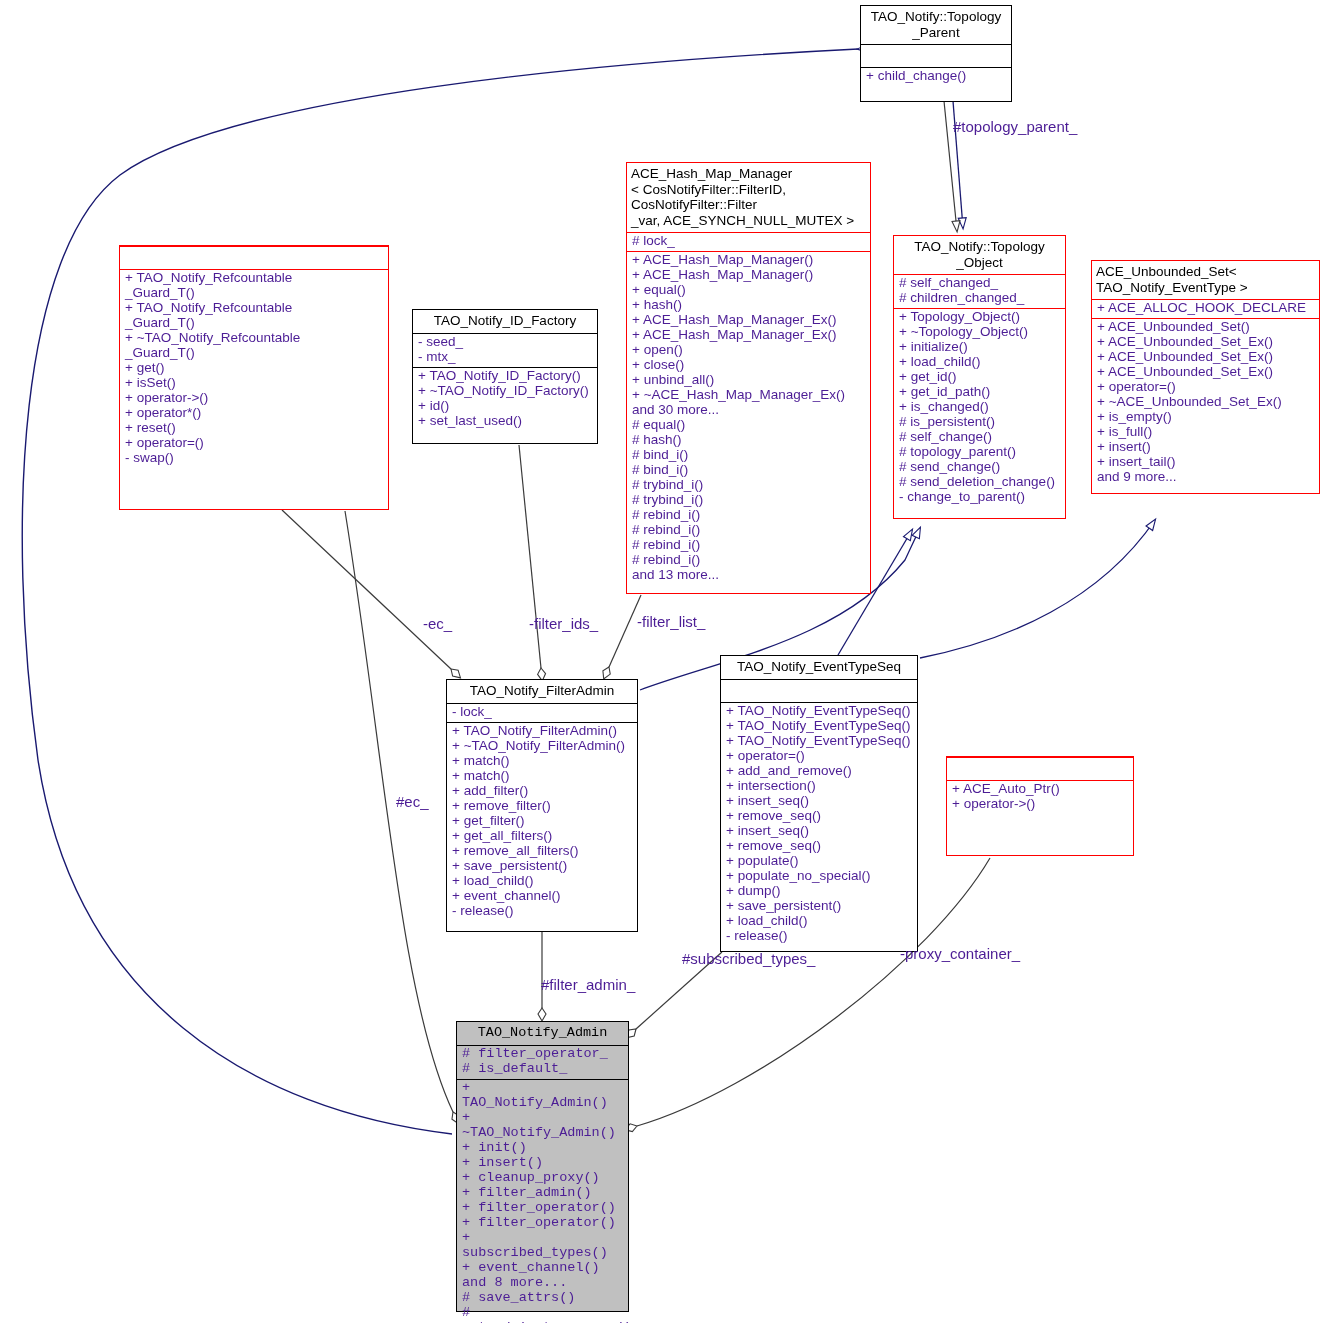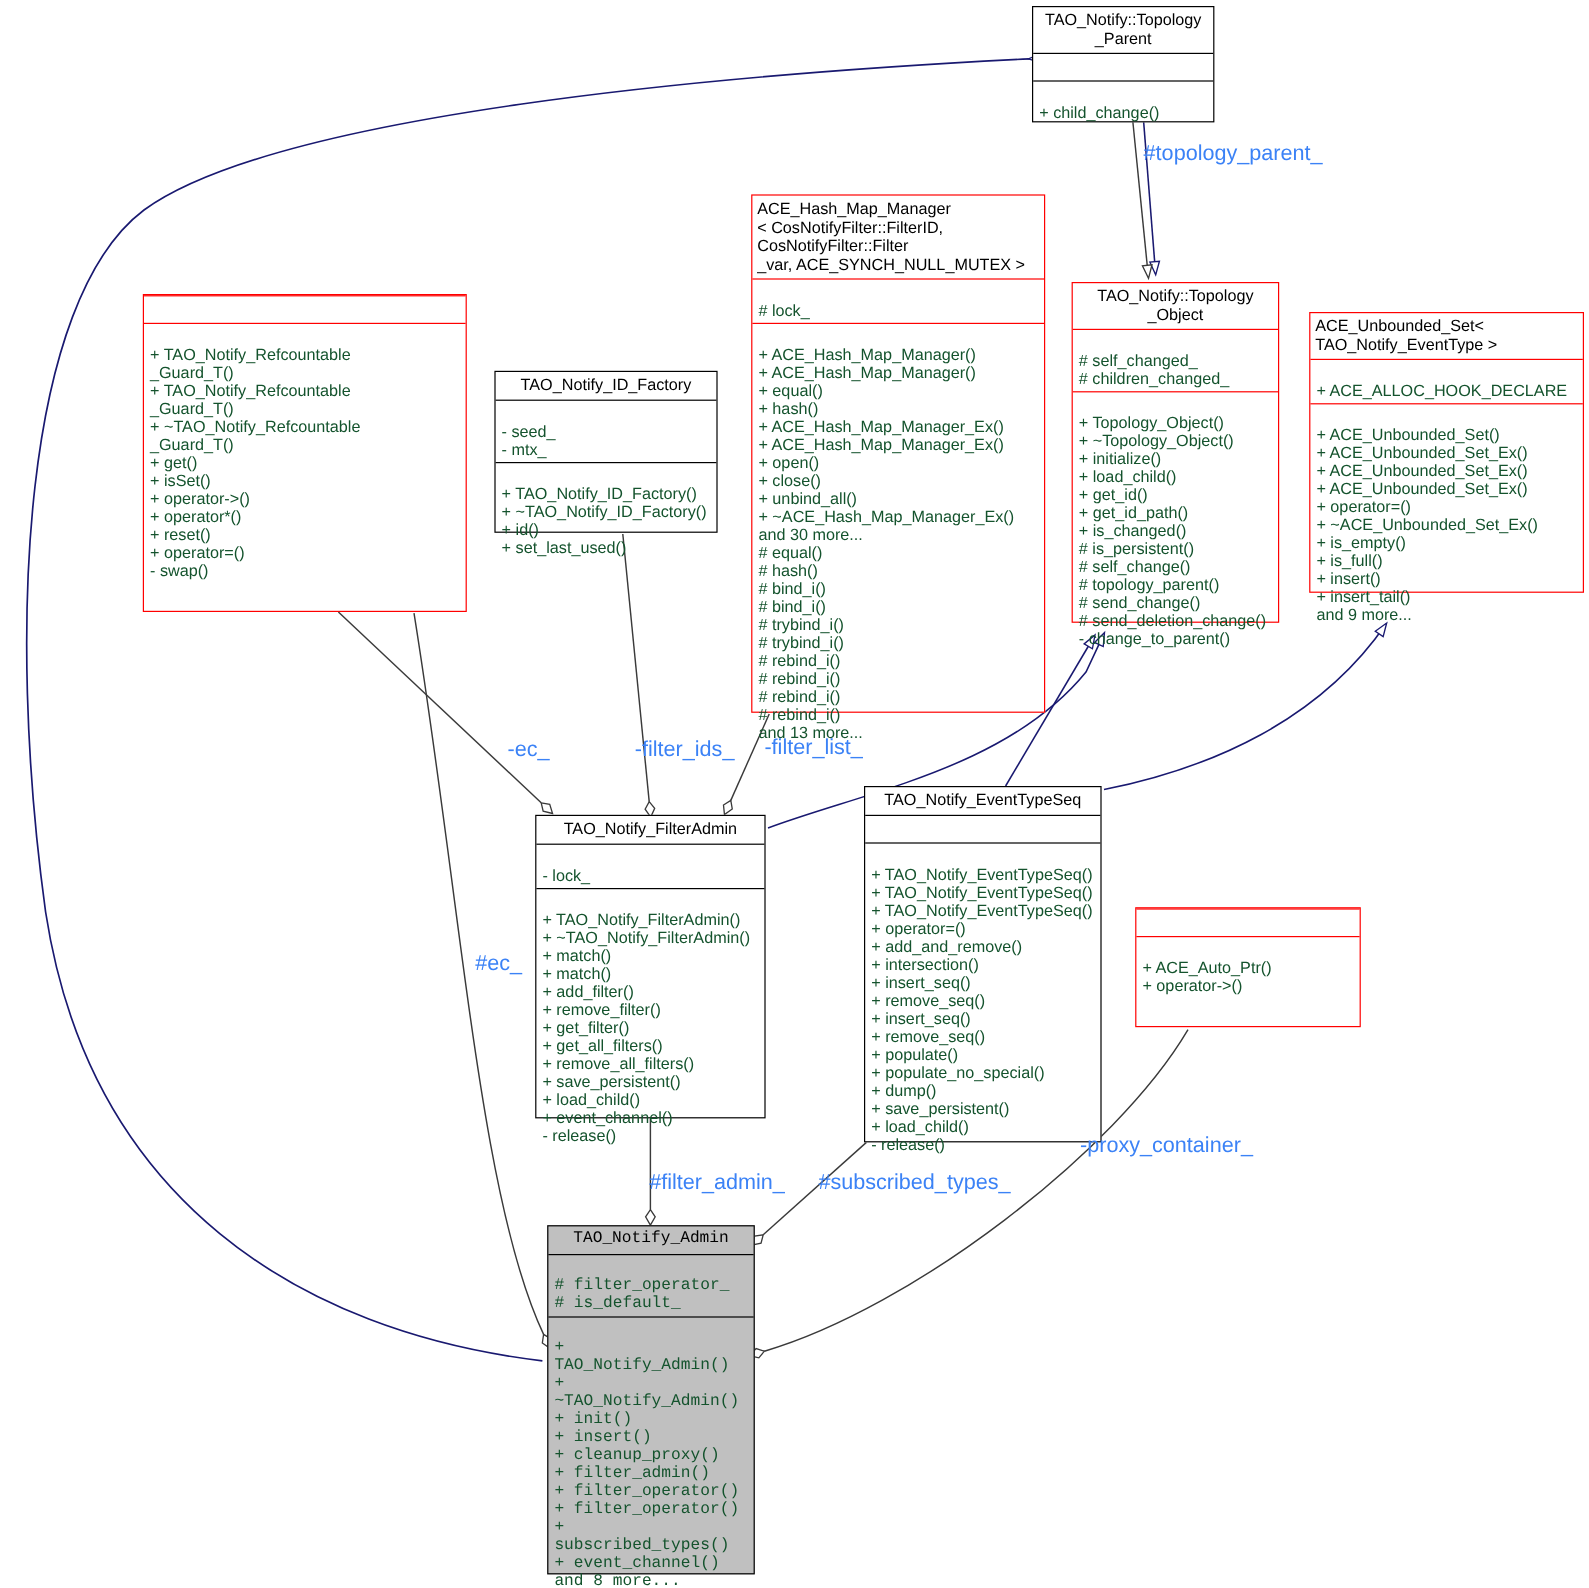--- a/index.html
+++ b/index.html
@@ -5,23 +5,23 @@
   html,body{margin:0;padding:0;background:#ffffff;}
   body{font-family:"Liberation Sans",sans-serif;}
   #canvas{position:relative;width:1324px;height:1323px;background:#fff;overflow:hidden;}
   svg.edges{position:absolute;left:0;top:0;width:1324px;height:1323px;pointer-events:none;}
   .uml{position:absolute;box-sizing:border-box;background:#fff;border:1px solid #000;}
   .uml.red{border-color:#ff0000;}
   .uml.red .sec{border-top-color:#ff0000;}
   .uml.gray{background:#c0c0c0;font-family:Liberation Mono, monospace;}
   .uml .sec{box-sizing:border-box;}
   .uml .title{text-align:center;font-size:13.5px;line-height:15.5px;padding:3px 4px 4px 4px;color:#000;white-space:pre-line;}
-  .uml .sec{border-top:1px solid #000;padding:18px 5px 3px 5px;font-size:13.5px;line-height:15px;color:#14532d;white-space:pre-line;}
+  .uml .sec{border-top:1px solid #000;padding:0 5px 3px 5px;font-size:13.5px;line-height:15px;color:#4c1d95;white-space:pre-line;}
   .uml .sec.attrs{min-height:9px;}
-  .elabel{position:absolute;font-size:18px;line-height:14px;color:#3b82f6;white-space:nowrap;}
+  .elabel{position:absolute;font-size:15px;line-height:14px;color:#4c1d95;white-space:nowrap;}
 </style>
 </head>
 <body>
 
 <div id="canvas">
 
   <svg class="edges" viewBox="0 0 1324 1323">
     <defs>
       <marker id="inh" markerWidth="14" markerHeight="14" refX="11" refY="5" orient="auto" markerUnits="userSpaceOnUse">
         <path d="M1,1 L12,5 L1,9 z" fill="#ffffff" stroke="#191970" stroke-width="1.1"></path>
@@ -227,16 +227,16 @@
 # proxy_container()
 - remove()</div>
   </div>
 
   <div class="elabel" style="left:953px;top:120px;">#topology_parent_</div>
   <div class="elabel" style="left:423px;top:617px;">-ec_</div>
   <div class="elabel" style="left:529px;top:617px;">-filter_ids_</div>
   <div class="elabel" style="left:637px;top:615px;">-filter_list_</div>
   <div class="elabel" style="left:396px;top:795px;">#ec_</div>
   <div class="elabel" style="left:541px;top:978px;">#filter_admin_</div>
-  <div class="elabel" style="left:682px;top:978px;">#subscribed_types_</div>
+  <div class="elabel" style="left:682px;top:952px;">#subscribed_types_</div>
   <div class="elabel" style="left:900px;top:947px;">-proxy_container_</div>
 
 </div>
 
 </body></html>

